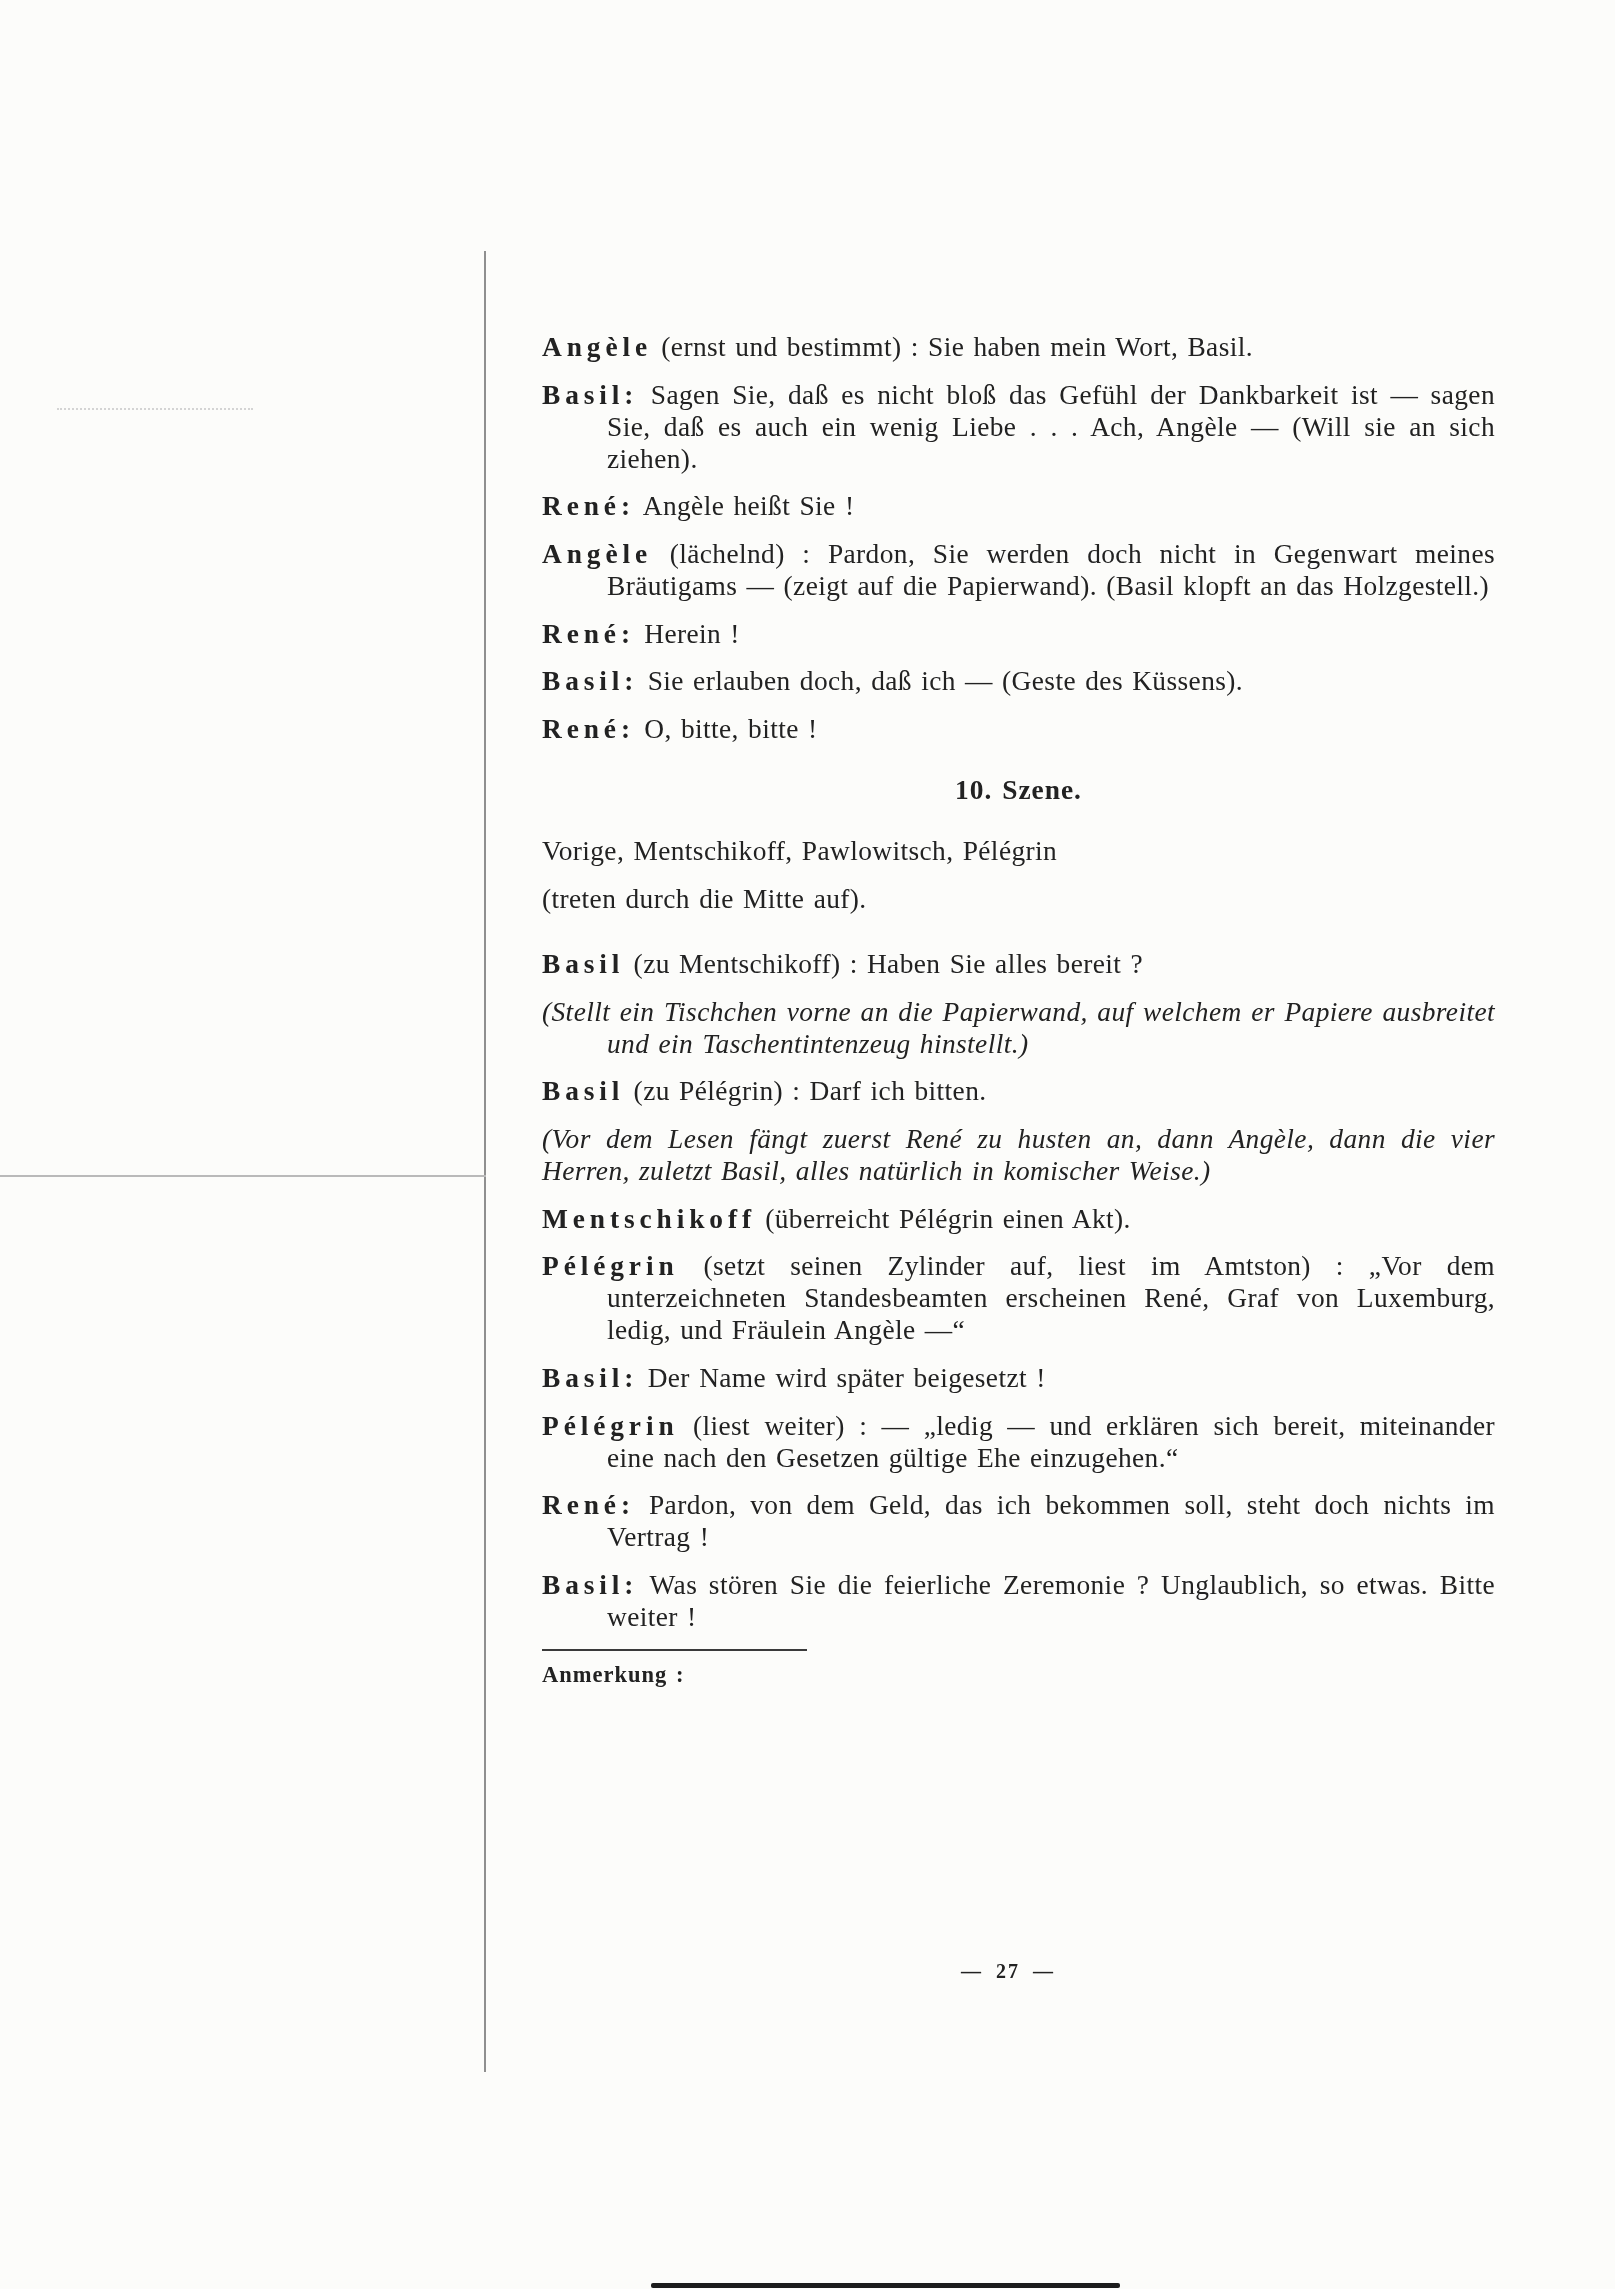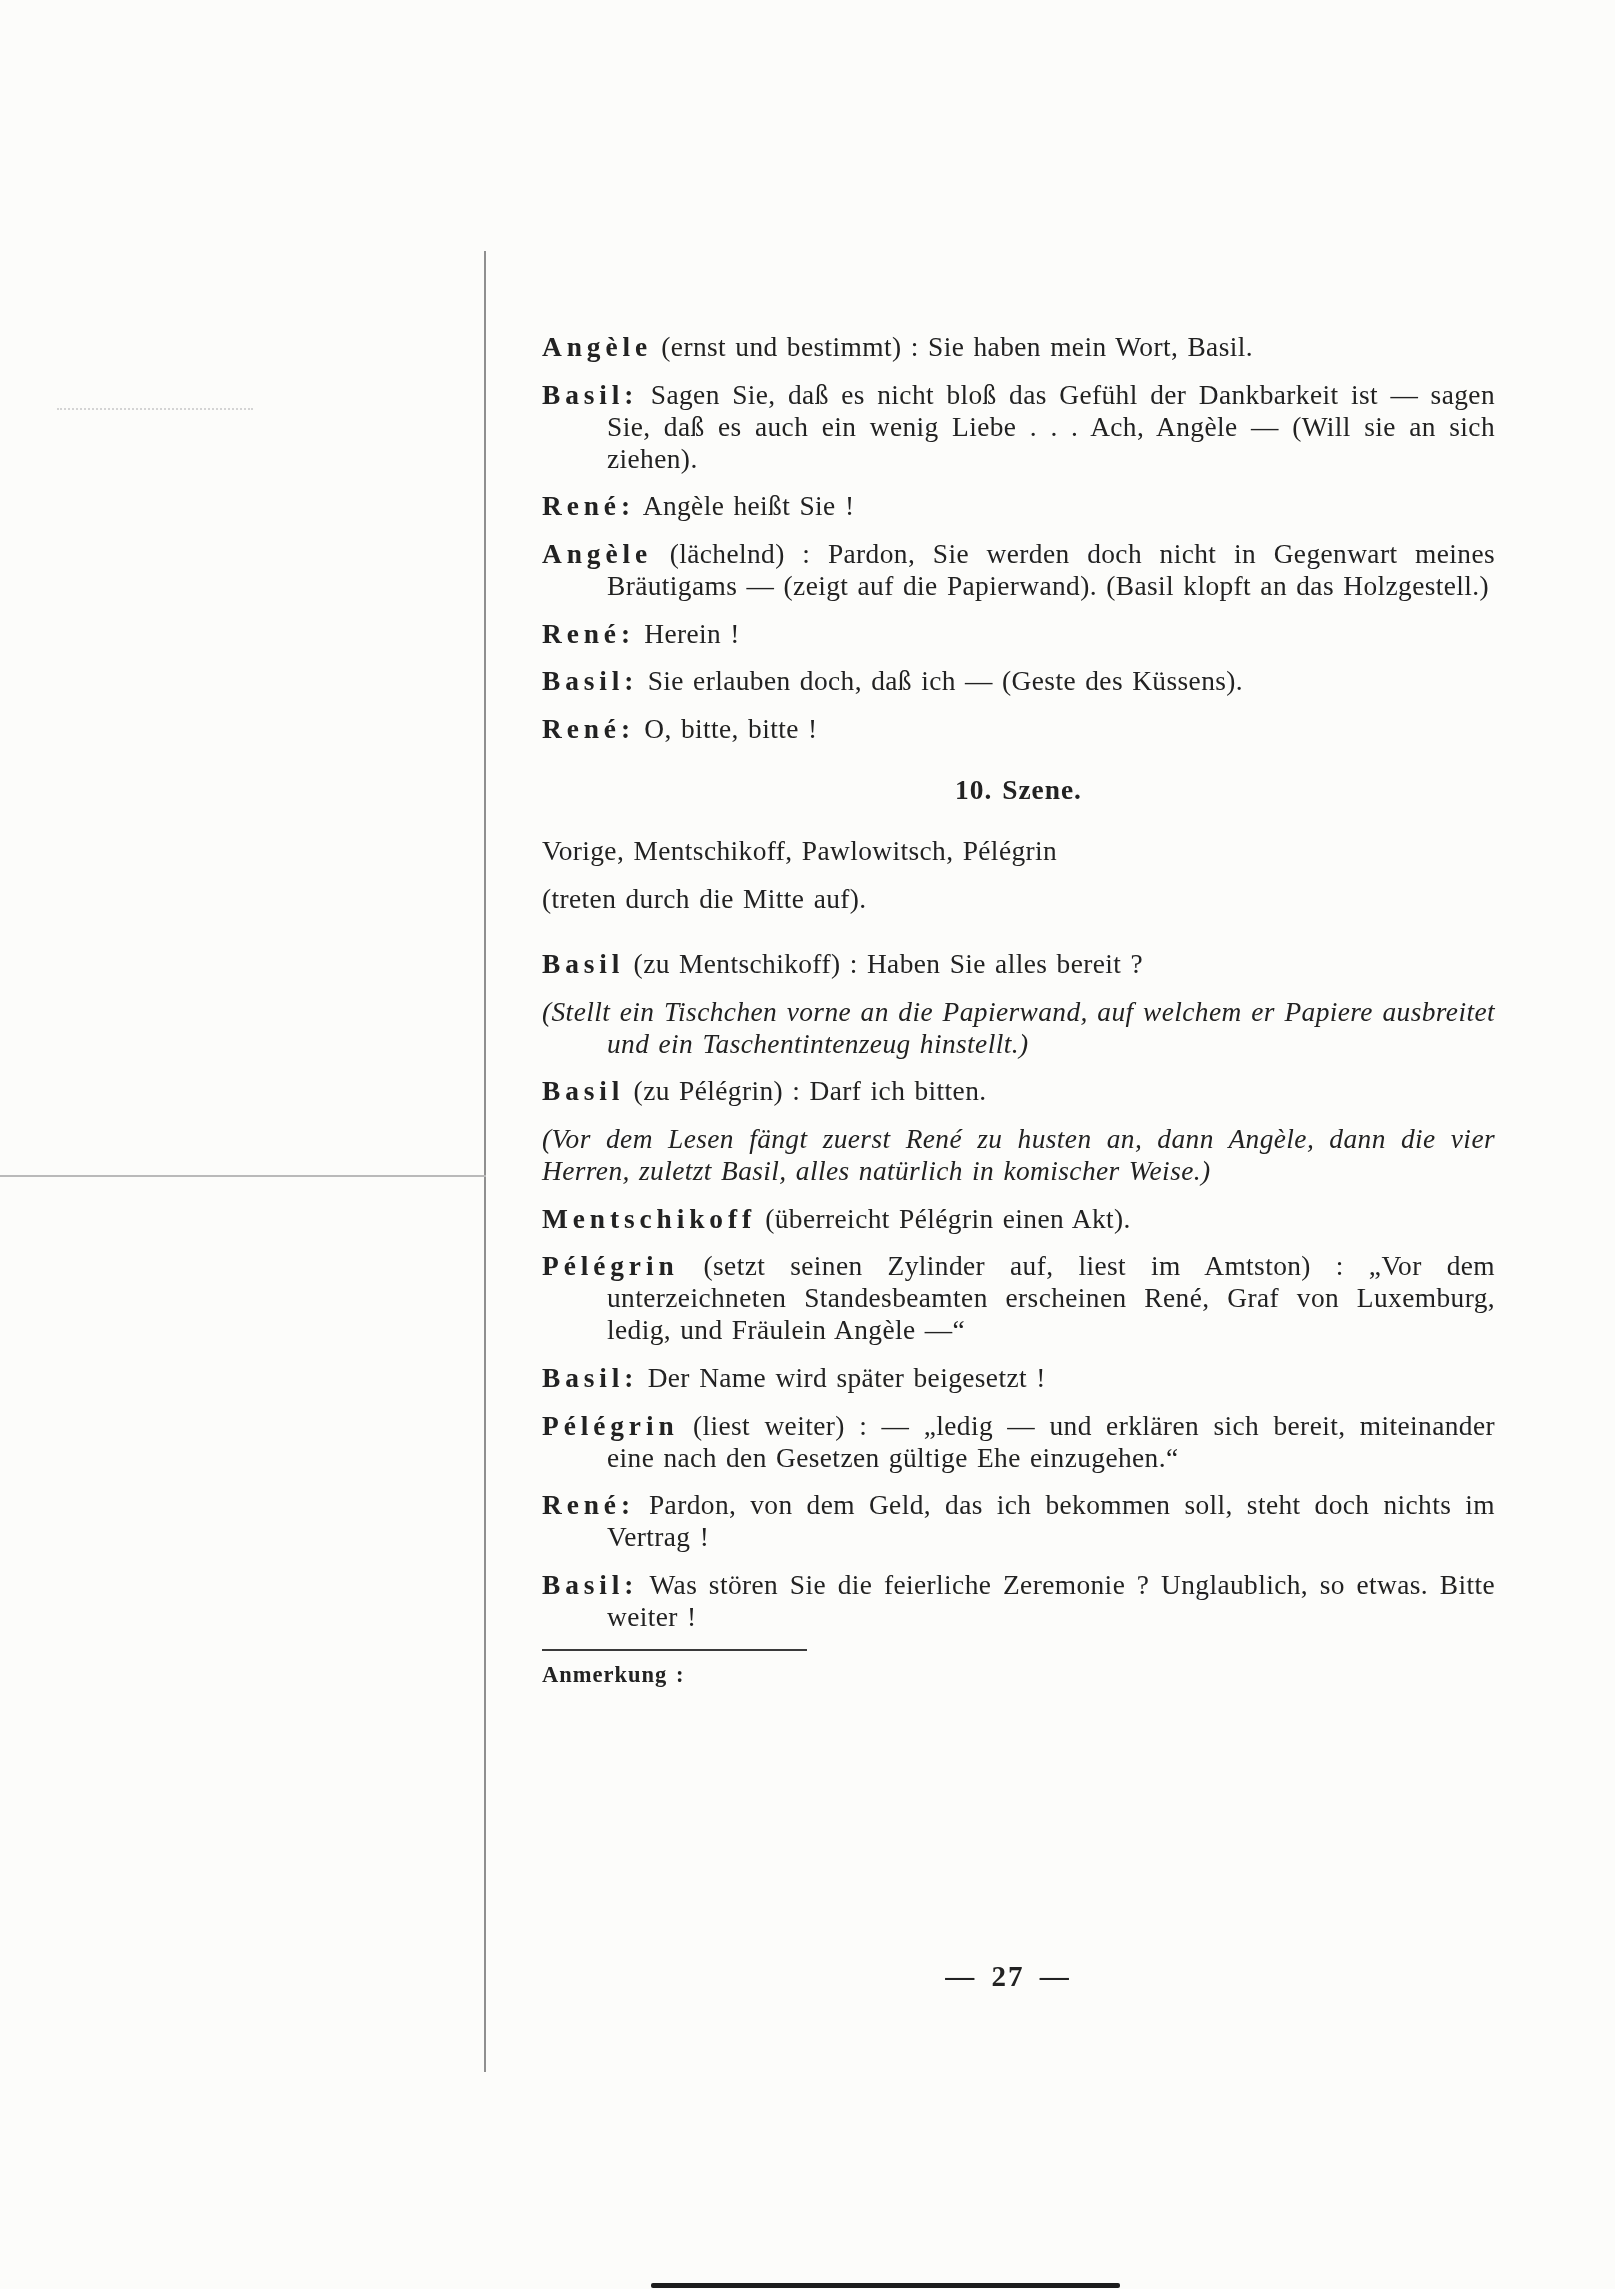--- a/index.html
+++ b/index.html
@@ -115,21 +115,21 @@
     font-weight: bold;
     letter-spacing: 1px;
   }
 
   .page-number {
     position: absolute;
     left: 567px;
     top: 1960px;
     width: 882px;
     text-align: center;
-    font-size: 29px;
+    font-size: 20px;
     font-weight: bold;
     letter-spacing: 2px;
     word-spacing: 5.9px;
   }
 </style>
 </head>
 <body>
 
 <div class="fold-line"></div>
 <div class="left-rule"></div>

